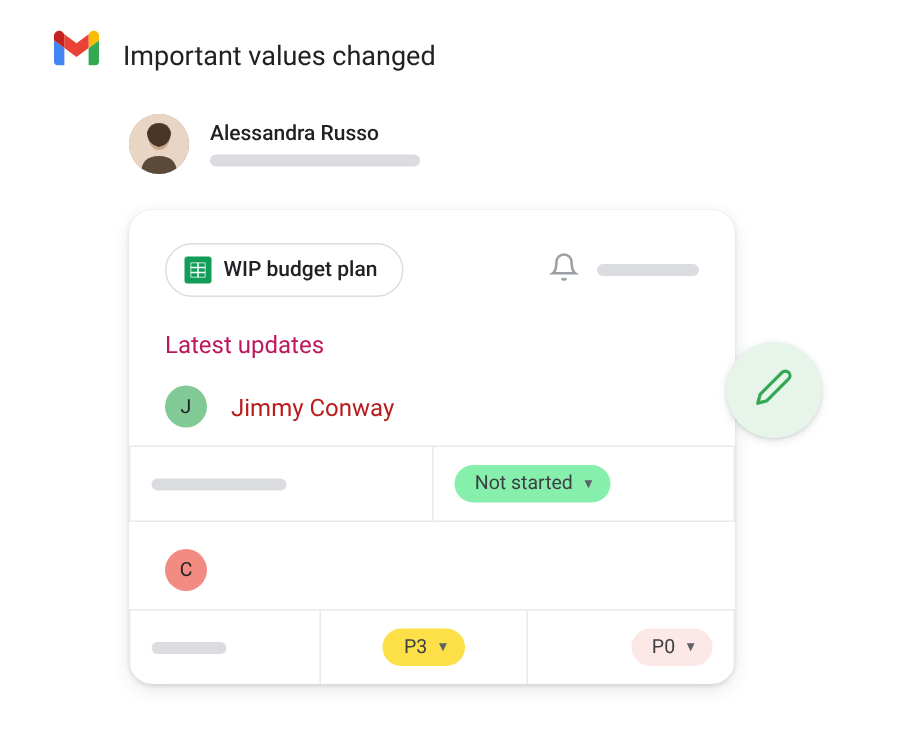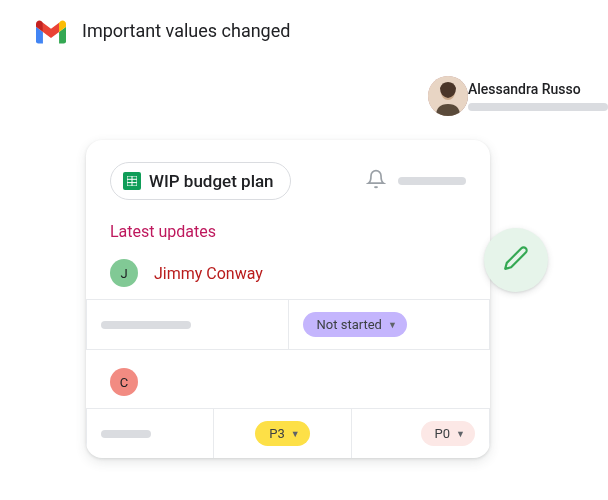--- a/index.html
+++ b/index.html
@@ -1,52 +1,52 @@
 <!DOCTYPE html>
 <html><head>
   <meta charset="utf-8">
   <style>
     * { box-sizing: border-box; margin: 0; padding: 0; }
     body { font-family: 'Google Sans', -apple-system, Roboto, Arial, sans-serif; background: #fff; width: 608px; height: 500px; position: relative; }
     
-    .header { display: flex; align-items: flex-start; gap: 16px; padding: 20px 0 0 36px; }
+    .header { display: flex; align-items: flex-end; gap: 16px; padding: 20px 0 0 36px; }
     .gmail-logo { width: 30px; height: 24px; }
     .subject { font-size: 18px; font-weight: 400; color: #202124; }
     
-    .sender-row { display: flex; align-items: center; padding: 28px 0 0 86px; justify-content: flex-end; }
+    .sender-row { display: flex; align-items: center; gap: 14px; padding: 28px 0 0 86px; }
     .avatar-photo { width: 40px; height: 40px; border-radius: 50%; background: linear-gradient(135deg,#d4a5a5 0%,#8b6f6f 100%); overflow: hidden; position: relative; }
     .avatar-photo svg { width: 100%; height: 100%; }
     .sender-info { display: flex; flex-direction: column; gap: 6px; }
     .sender-name { font-size: 14px; font-weight: 500; color: #202124; }
     .placeholder-line { height: 8px; background: #dadce0; border-radius: 4px; }
     
     .card { position: absolute; left: 86px; top: 140px; width: 404px; background: #fff; border-radius: 16px; box-shadow: 0 1px 3px rgba(60,64,67,.15), 0 4px 12px rgba(60,64,67,.12); padding: 22px 24px 0 24px; overflow: hidden; }
     
     .card-header { display: flex; align-items: center; justify-content: space-between; margin-bottom: 22px; }
     .chip { display: inline-flex; align-items: center; gap: 8px; border: 1px solid #dadce0; border-radius: 20px; padding: 8px 16px 8px 12px; }
     .sheets-icon { width: 18px; height: 18px; background: #0f9d58; border-radius: 2px; display: flex; align-items: center; justify-content: center; }
     .sheets-icon svg { width: 10px; height: 10px; }
-    .chip-label { font-size: 17px; color: #202124; font-weight: 500; }
+    .chip-label { font-size: 14px; color: #202124; font-weight: 500; }
     .header-right { display: flex; align-items: center; gap: 12px; }
     
     .section-title { font-size: 16px; font-weight: 400; color: #be185d; margin-bottom: 18px; }
     
     .person-row { display: flex; align-items: center; gap: 16px; margin-bottom: 12px; }
     .avatar-letter { width: 28px; height: 28px; border-radius: 50%; display: flex; align-items: center; justify-content: center; font-size: 13px; font-weight: 400; color: #202124; }
     .avatar-green { background: #81c995; }
     .avatar-red { background: #f28b82; }
     .person-name { font-size: 16px; color: #b91c1c; }
     
     .data-row { display: flex; border: 1px solid #e8eaed; margin: 0 -24px 18px -24px; }
     .data-row:last-child { margin-bottom: 0; border-bottom: none; }
     .cell { flex: 1; padding: 12px 14px; display: flex; align-items: center; }
     .cell + .cell { border-left: 1px solid #e8eaed; }
     .cell-three .cell { flex: 1; }
     
-    .status-chip { display: inline-flex; align-items: center; gap: 6px; background: #c4b5fd; border-radius: 14px; padding: 5px 10px 5px 14px; font-size: 13px; color: #3c4043; white-space: nowrap; }
+    .status-chip { display: inline-flex; align-items: center; gap: 6px; background: #86efac; border-radius: 14px; padding: 5px 10px 5px 14px; font-size: 13px; color: #3c4043; white-space: nowrap; }
     .status-chip.green { background: #fde047; }
     .status-chip.red { background: #fce8e6; }
     .dropdown-arrow { font-size: 9px; color: #5f6368; }
     
     .fab { position: absolute; right: 60px; top: 228px; width: 64px; height: 64px; border-radius: 50%; background: #e6f4ea; display: flex; align-items: center; justify-content: center; box-shadow: 0 2px 6px rgba(60,64,67,.15), 0 1px 2px rgba(60,64,67,.1); }
   </style>
 </head>
 <body>
 
 <div class="header">

